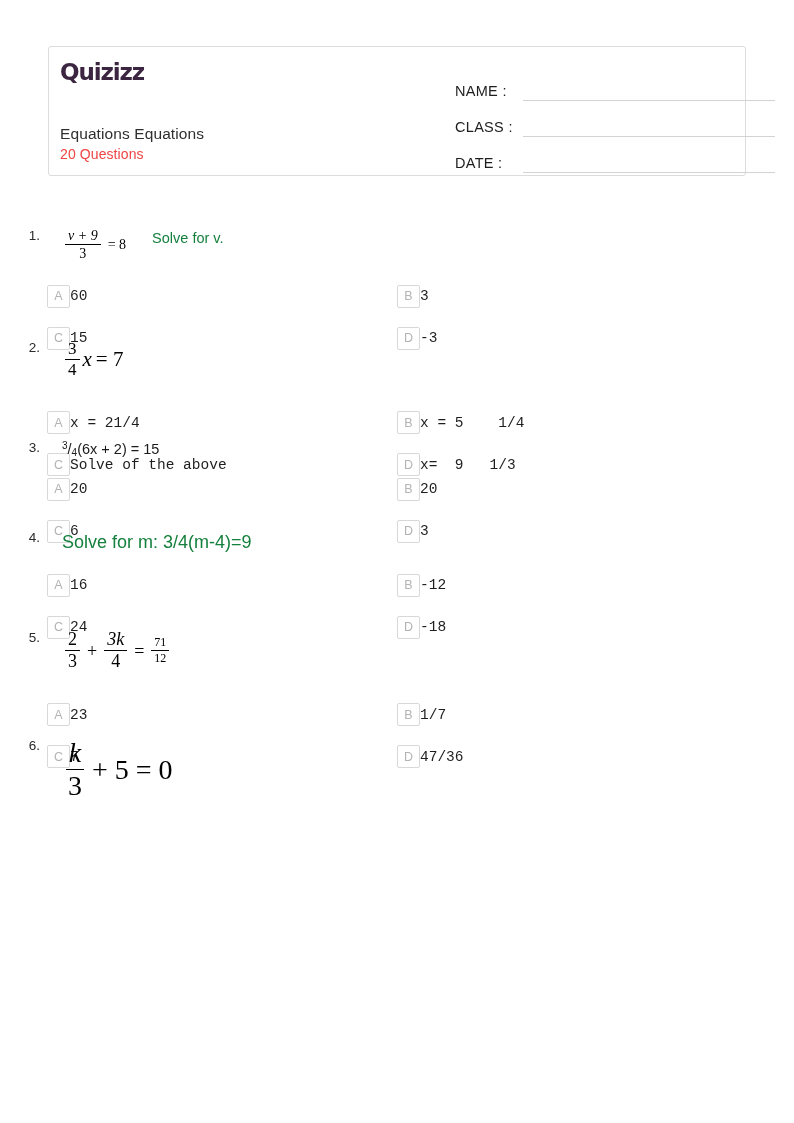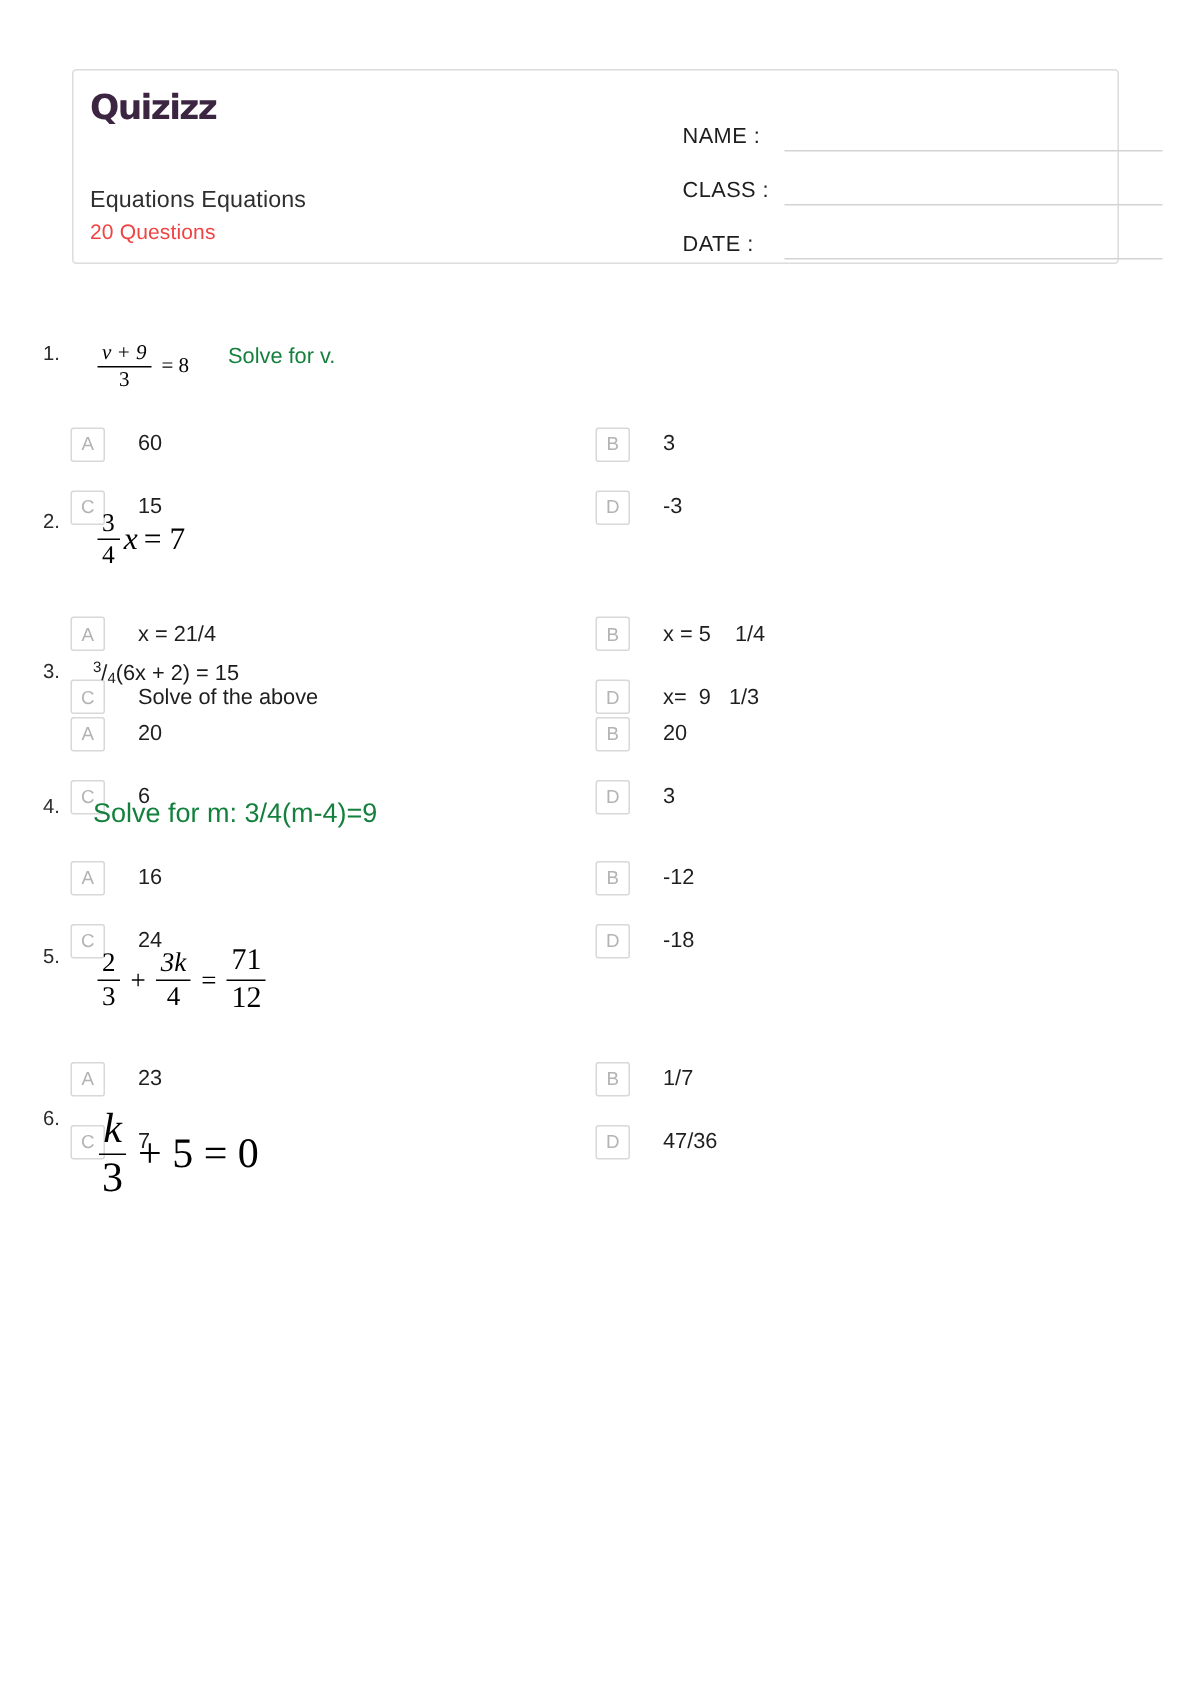--- a/index.html
+++ b/index.html
@@ -196,24 +196,24 @@
     display: flex;
     align-items: center;
     justify-content: center;
     font-size: 12.5px;
     color: #b3b3b3;
     flex: 0 0 23px;
     box-sizing: border-box;
     background: #fff;
   }
   .opt-text {
-    margin-left: 22px;
     font-size: 14.5px;
     color: #1e1e1e;
     white-space: pre;
+    font-family: Liberation Mono, monospace;
   }
 </style>
 </head>
 <body>
 
 <div class="page">
 
   <div class="header-card">
     <div class="brand">Quizizz</div>
     <div class="quiz-title">Equations Equations</div>
@@ -367,21 +367,21 @@
             <span class="frac" style="font-size:18px;">
               <span class="num">2</span>
               <span class="den">3</span>
             </span>
             <span class="op" style="font-size:18px;">+</span>
             <span class="frac" style="font-size:18px;">
               <span class="num it">3k</span>
               <span class="den">4</span>
             </span>
             <span class="op" style="font-size:18px;">=</span>
-            <span class="frac" style="font-size:20px;">
+            <span class="frac" style="font-size:12px;">
               <span class="num">71</span>
               <span class="den">12</span>
             </span>
           </span>
         </div>
       </div>
       <div class="options" style="margin-top:22px;">
         <div class="option">
           <span class="opt-letter">A</span>
           <span class="opt-text">23</span>

